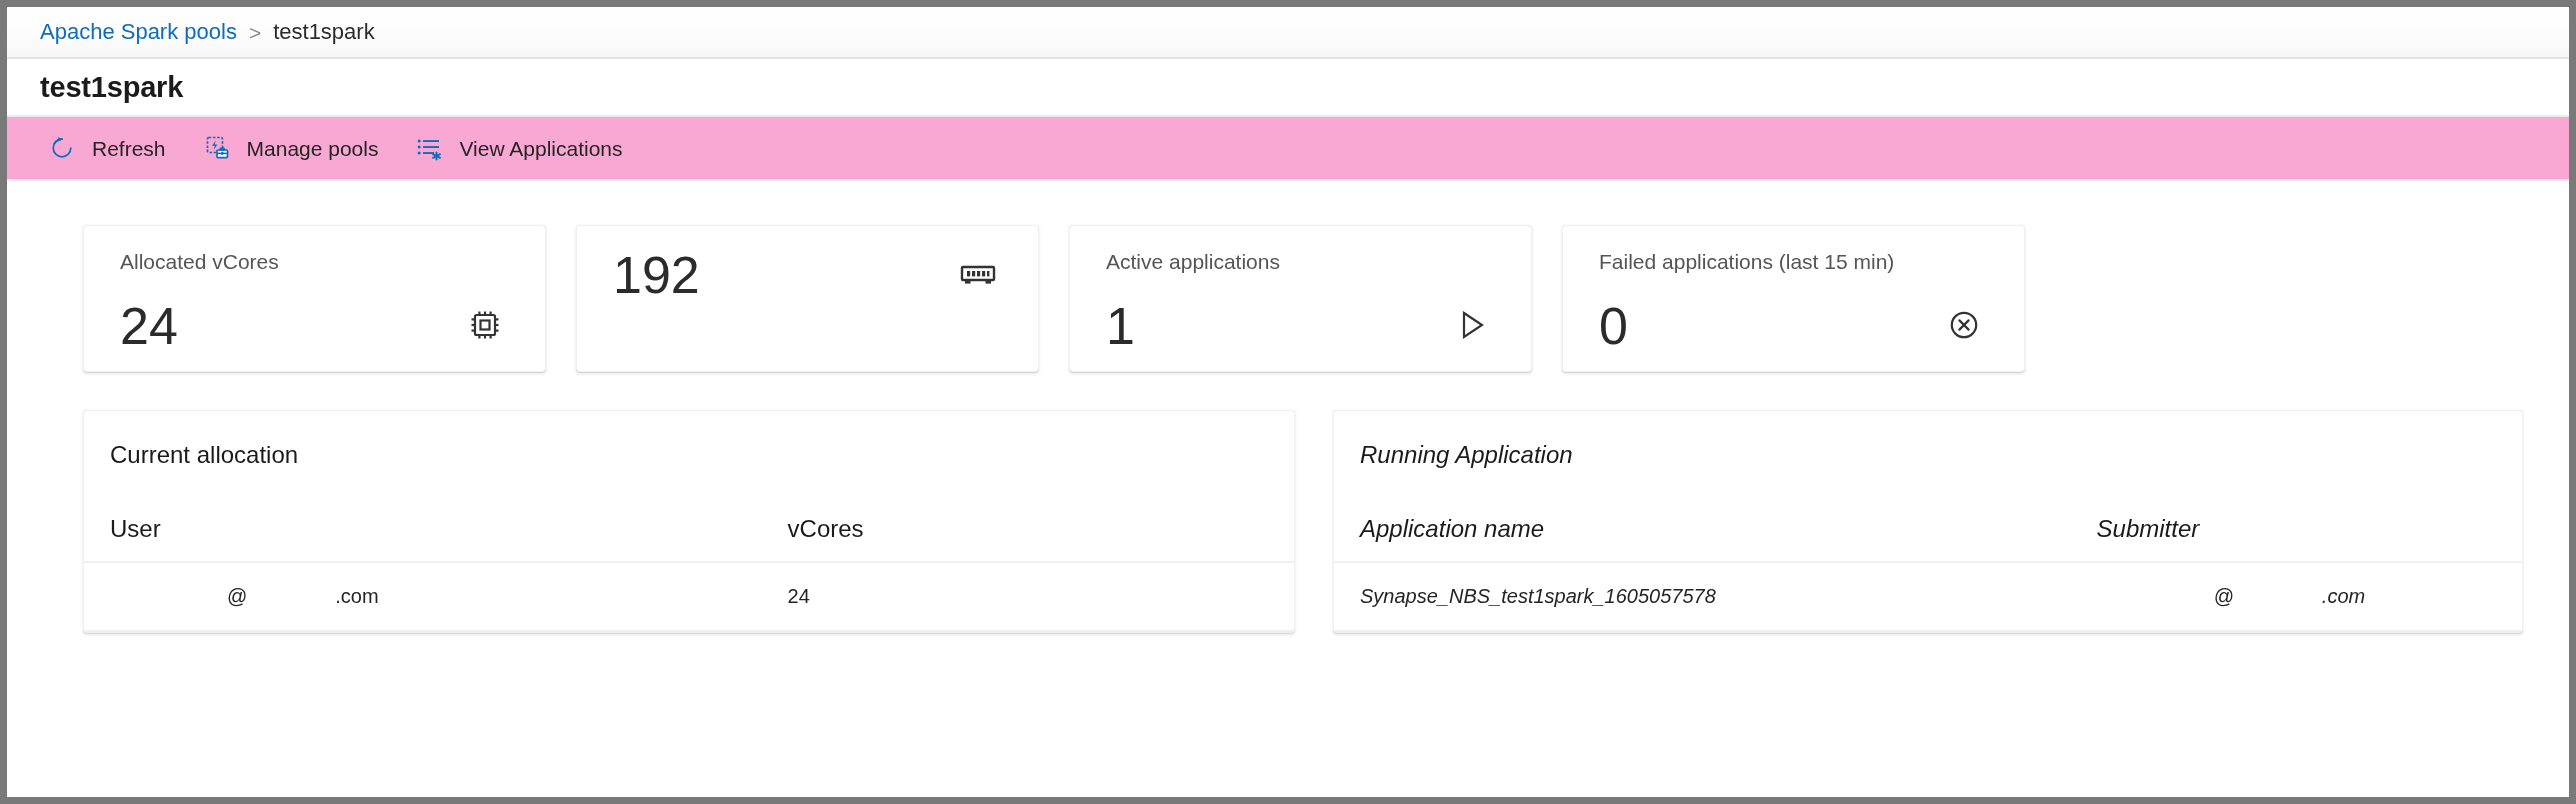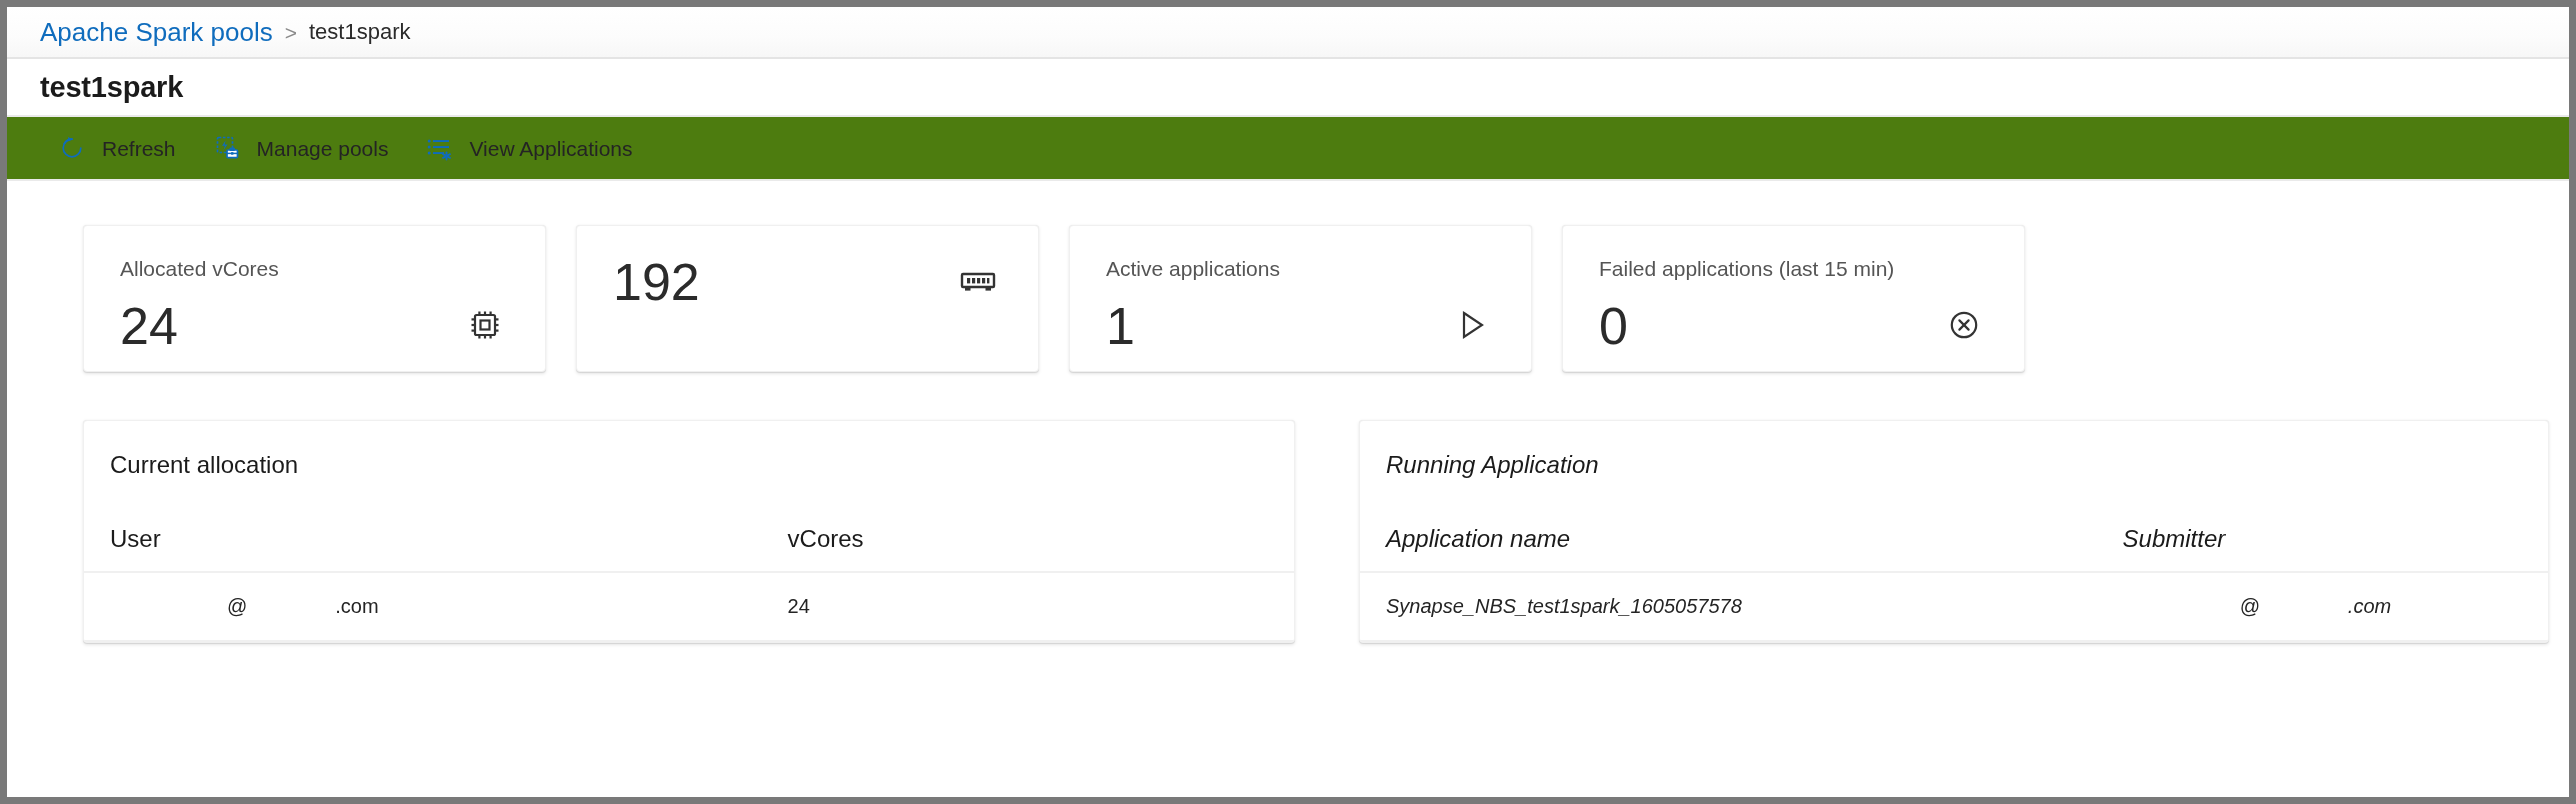--- a/index.html
+++ b/index.html
@@ -24,21 +24,21 @@
     height: 52px;
     flex: 0 0 52px;
     display: flex;
     align-items: center;
     padding-left: 33px;
     background: linear-gradient(to bottom, #ffffff 0%, #fcfcfc 60%, #f7f7f7 100%);
     border-bottom: 2px solid #e4e4e4;
   }
   .crumb-link {
     color: #0f6cbd;
-    font-size: 26px;
+    font-size: 22px;
     line-height: 1;
     cursor: pointer;
     white-space: nowrap;
   }
   .crumb-sep {
     color: #8a8a8a;
     font-size: 21px;
     margin: 0 12px;
     line-height: 1;
   }
@@ -66,24 +66,24 @@
     letter-spacing: -0.2px;
     white-space: nowrap;
   }
 
   
   .command-bar {
     height: 64px;
     flex: 0 0 64px;
     display: flex;
     align-items: center;
-    padding-left: 36px;
+    padding-left: 26px;
     gap: 8px;
     border-bottom: 2px solid #eaeaea;
-    background: #4d7c0f;
+    background: #f9a8d4;
   }
   .cmd {
     display: flex;
     align-items: center;
     gap: 15px;
     height: 48px;
     padding: 0 14px;
     cursor: pointer;
     border-radius: 2px;
     white-space: nowrap;
@@ -113,21 +113,21 @@
     gap: 30px;
     padding: 44px 0 0 76px;
   }
   .kpi-card {
     width: 463px;
     height: 147px;
     background: #ffffff;
     border-radius: 4px;
     border: 1px solid #f0f0f0;
     box-shadow: 0 1.6px 3.6px rgba(0,0,0,0.10), 0 0.3px 0.9px rgba(0,0,0,0.09);
-    padding: 32px 30px 20px 36px;
+    padding: 25px 30px 20px 36px;
     display: flex;
     flex-direction: column;
     justify-content: space-between;
     cursor: default;
   }
   .kpi-label {
     font-size: 21px;
     color: #555555;
     line-height: 1;
     white-space: nowrap;
@@ -146,22 +146,22 @@
   }
   .kpi-icon {
     width: 44px; height: 44px;
     display: flex; align-items: center; justify-content: center;
     margin-bottom: 4px;
   }
 
   
   .panel-row {
     display: flex;
-    gap: 64px;
-    padding: 48px 0 0 76px;
+    gap: 38px;
+    padding: 38px 0 0 76px;
   }
   .panel {
     background: #ffffff;
     border-radius: 4px;
     border: 1px solid #f0f0f0;
     box-shadow: 0 1.6px 3.6px rgba(0,0,0,0.10), 0 0.3px 0.9px rgba(0,0,0,0.09);
     padding: 26px 0 0 0;
     overflow: hidden;
   }
   .panel-left  { width: 1212px; }

